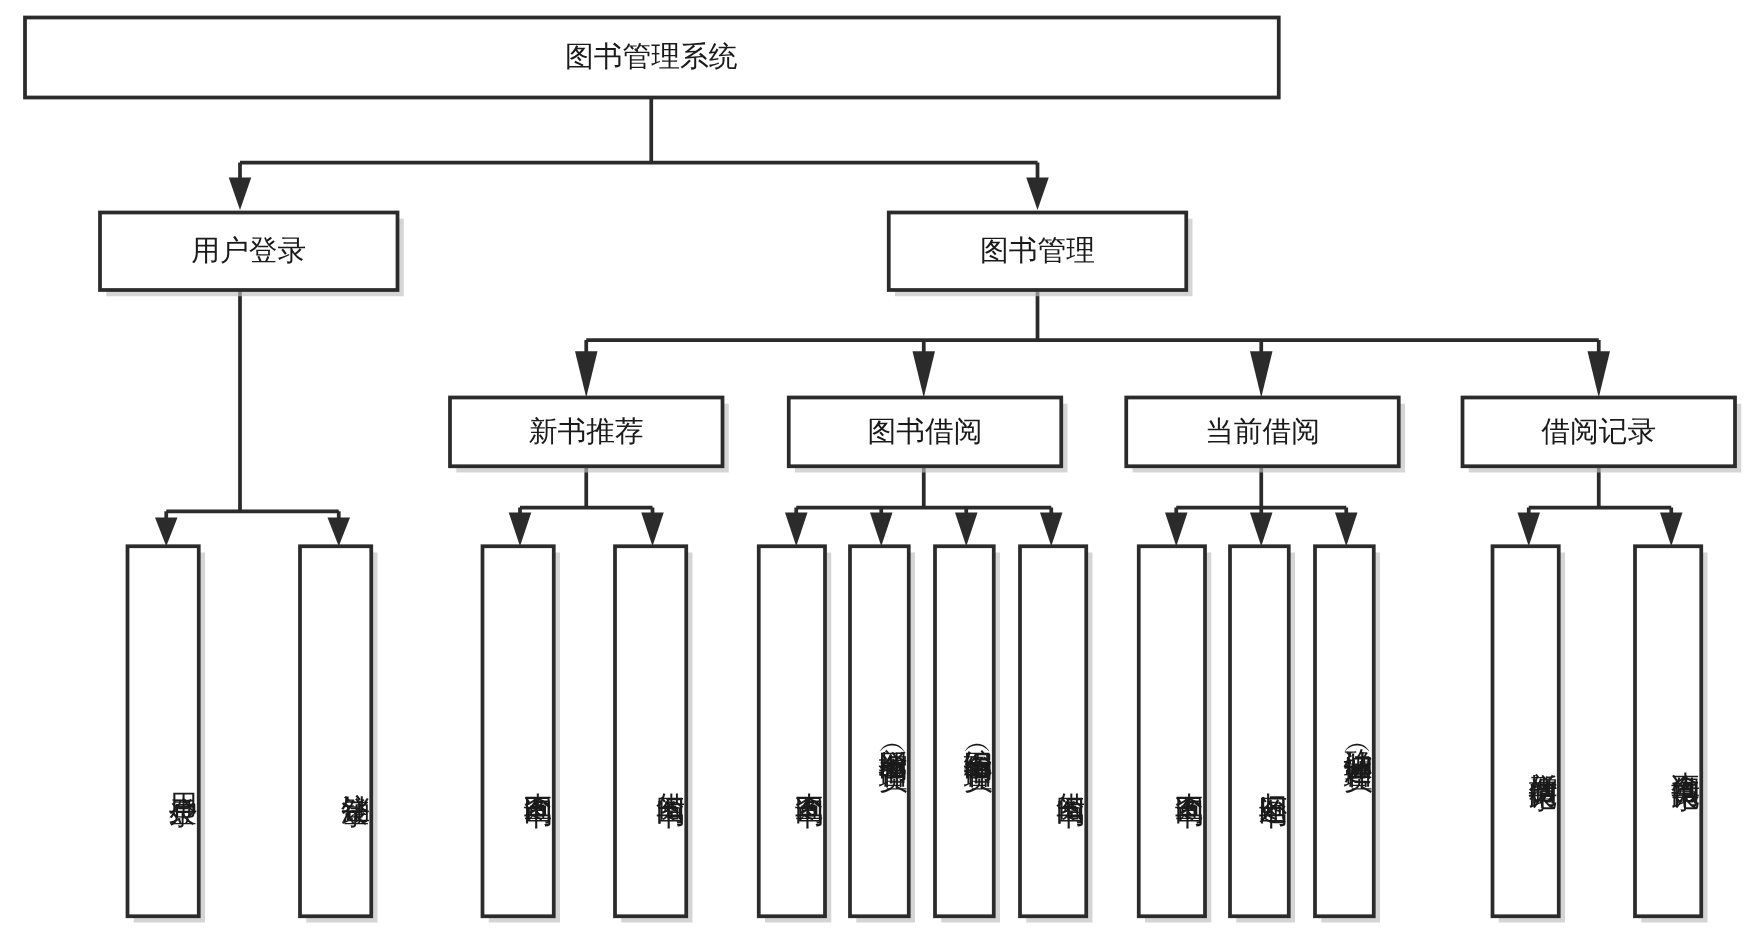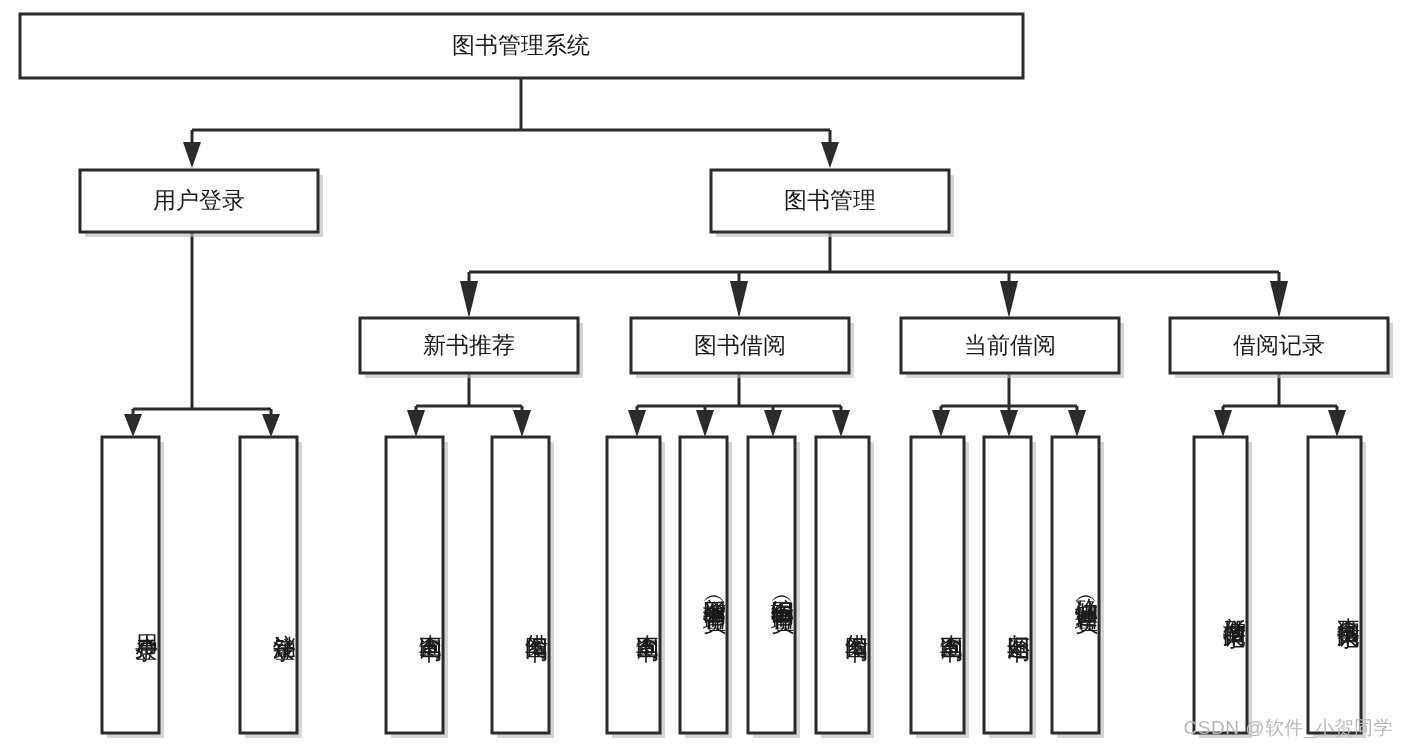--- a/index.html
+++ b/index.html
@@ -271,15 +271,14 @@
   <div class="vlabel-wrap" style="left:748px; top:445px; width:47px; height:288px;">编辑图书（管理员）</div>
   <div class="vlabel-wrap" style="left:816px; top:507px; width:53px; height:226px;">借阅图书</div>
 
   <div class="vlabel-wrap" style="left:911px; top:507px; width:53px; height:226px;">查询图书</div>
   <div class="vlabel-wrap" style="left:984px; top:507px; width:47px; height:226px;">归还图书</div>
   <div class="vlabel-wrap" style="left:1052px; top:445px; width:47px; height:288px;">确认归还（管理员）</div>
 
   <div class="vlabel-wrap" style="left:1194px; top:477px; width:53px; height:256px;">新增借阅记录</div>
   <div class="vlabel-wrap" style="left:1308px; top:477px; width:53px; height:256px;">查询借阅记录</div>
 
-  <div class="watermark">CSDN @软件_小贺同学</div>
 
 </div>
 
 </body></html>

